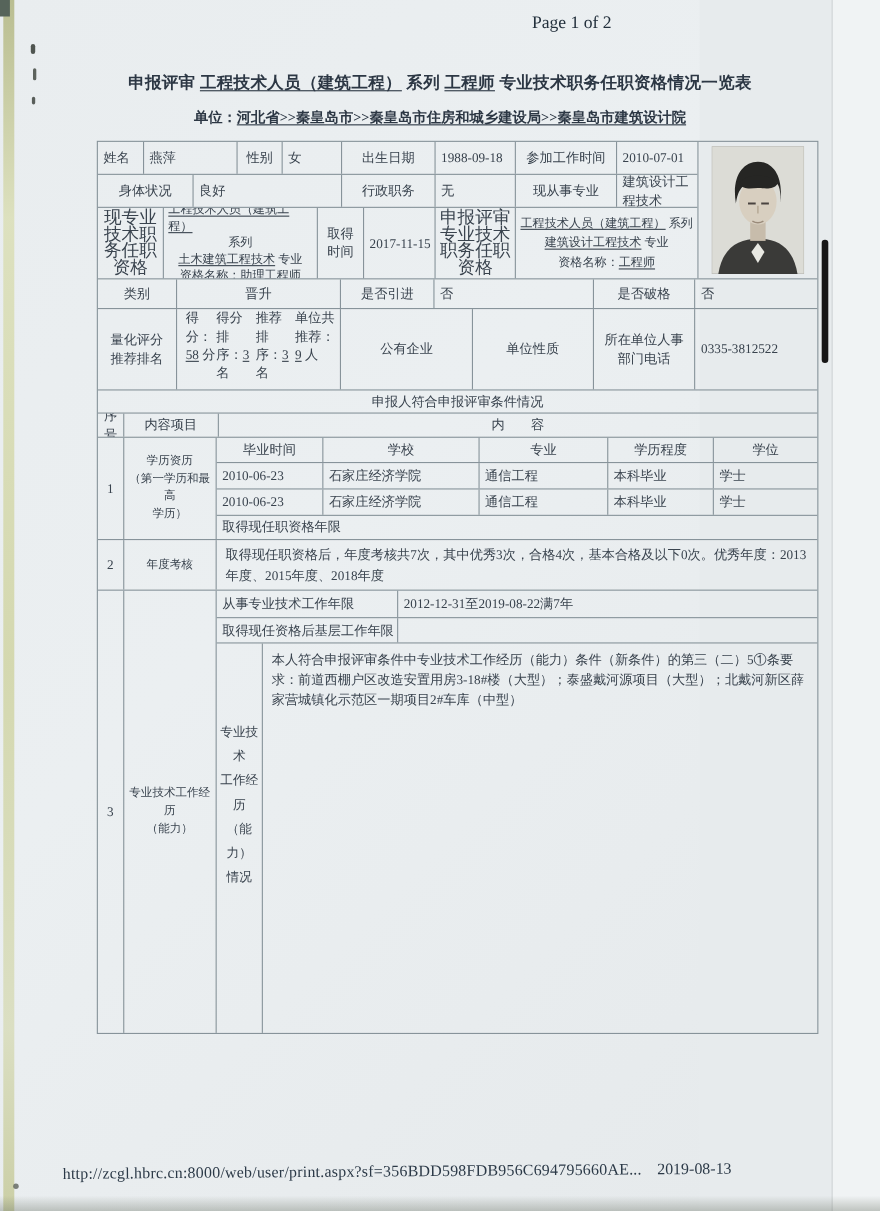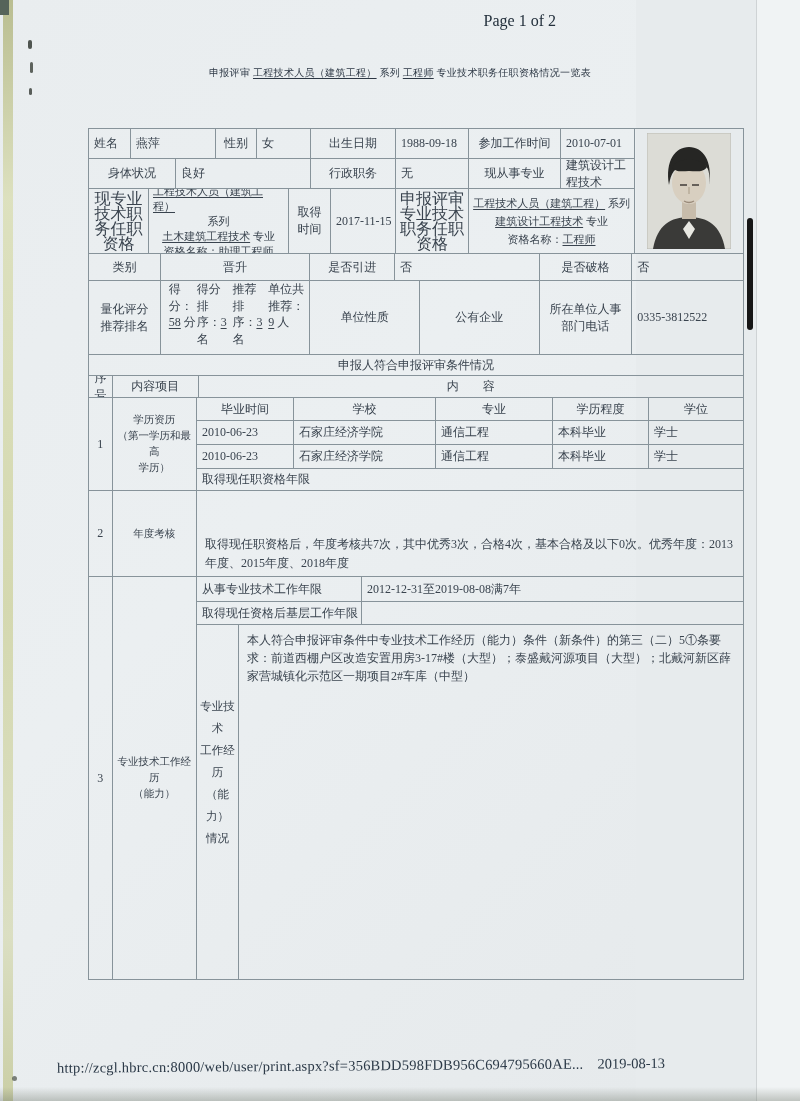--- a/index.html
+++ b/index.html
@@ -18,21 +18,21 @@
   .right-bar { position:absolute; left:747px; top:218px; width:6px; height:112px; background:#161616; border-radius:3px; }
   .page-edge-right { position:absolute; left:756px; top:0; width:44px; height:1101px;
     background:rgba(250,252,252,.5); border-left:1px solid rgba(90,100,105,.22); }
   .bottom-shadow { position:absolute; left:0; bottom:0; width:800px; height:14px;
     background:linear-gradient(180deg,rgba(110,118,105,0) 0%,rgba(110,118,105,.38) 100%); }
   .speck4 { position:absolute; left:12px; top:1076px; width:5px; height:5px; background:#4a5048; border-radius:50%; opacity:.7; }
 
   .page-indicator { position:absolute; top:12px; right:80px; font-size:16px; color:#23303c; }
 
   .title { position:absolute; top:66px; left:0; width:800px; text-align:center;
-           font-size:10px; font-weight:normal; color:#2c3744; letter-spacing:.3px; }
+           font-size:15px; font-weight:bold; color:#2c3744; letter-spacing:.3px; }
   .subtitle { position:absolute; top:98px; left:0; width:800px; text-align:center;
            font-size:13px; font-weight:bold; color:#2c3744; }
   .u { text-decoration:underline; text-underline-offset:2px; }
 
   
   .doc-table { position:absolute; top:128px; left:88px; width:656px; border:1px solid #87939a;
                font-size:12px; color:#39434e; }
   .row { display:flex; border-bottom:1px solid #87939a; align-items:stretch; }
   .row:last-child { border-bottom:none; }
   .cell { border-right:1px solid #87939a; display:flex; align-items:center; overflow:hidden; }
@@ -58,21 +58,21 @@
   .rD1 { height:22px; }
 
   .sec { display:flex; border-bottom:1px solid #87939a; }
   .sec:last-child { border-bottom:none; }
   .idx-cell { width:24px; border-right:1px solid #87939a; display:flex; align-items:center; justify-content:center; }
   .lab-cell { width:86px; border-right:1px solid #87939a; display:flex; align-items:center; justify-content:center;
               text-align:center; font-size:10.5px; line-height:16px; }
   .content-col { width:546px; display:flex; flex-direction:column; }
   .content-col .row:last-child { border-bottom:none; }
   .eduh { height:23px; } .edur { height:24px; } .qualr { height:21px; }
-  .sec2row { min-height:45px;margin-top:40px; }
+  .sec2row { min-height:45px; }
   .sec2text { padding:3px 8px; line-height:19px; align-items:center; }
   .yearsr { height:25px; } .baser { height:23px; }
   .bigr { height:354px; }
   .vert-cell { width:42px; border-right:1px solid #87939a; display:flex; align-items:flex-start; justify-content:center;
                text-align:center; font-size:11.5px; line-height:22px; padding-top:70px; }
   .big-text { width:504px; padding:6px 10px 0 8px; line-height:18px; align-items:flex-start; text-align:left; }
 
   .footer { position:absolute; top:1057px; left:57px; width:700px; display:flex; align-items:baseline;
             font-size:14.5px; color:#2b3947; transform:rotate(-0.45deg); }
   .footer .url { letter-spacing:.2px; }
@@ -110,20 +110,21 @@
   <div class="speck3"></div>
   <div class="right-bar"></div>
   <div class="page-edge-right"></div>
   <div class="speck4"></div>
   <div class="bottom-shadow"></div>
 
   <div class="page-indicator">Page 1 of 2</div>
 
   <div class="title"><span>申报评审 </span><span class="u">工程技术人员（建筑工程）</span><span> 系列 </span><span class="u">工程师</span><span> 专业技术职务任职资格情况一览表</span></div>
 
+  <div class="subtitle"><span>单位：</span><span class="u">河北省&gt;&gt;秦皇岛市&gt;&gt;秦皇岛市住房和城乡建设局&gt;&gt;秦皇岛市建筑设计院</span></div>
 
   <div class="doc-table">
 
     <div class="top-group">
       <div class="left-part">
         <div class="row rA1">
           <div class="cell l wA1-1">姓名</div>
           <div class="cell l wA1-2">燕萍</div>
           <div class="cell c wA1-3">性别</div>
           <div class="cell l wA1-4">女</div>
@@ -188,22 +189,22 @@
 
     <div class="row rB2">
       <div class="cell c pre wB-1">量化评分
 推荐排名</div>
       <div class="cell scores wB-2">
         <div><span>得分：</span><span class="u">58</span><span> 分</span></div>
         <div><span>得分排序：</span><span class="u">3</span><span> 名</span></div>
         <div><span>推荐排序：</span><span class="u">3</span><span> 名</span></div>
         <div><span>单位共推荐：</span><span class="u">9</span><span> 人</span></div>
       </div>
+      <div class="cell c wB2-4">公有企业</div>
       <div class="cell c wB2-3">单位性质</div>
-      <div class="cell c wB2-4">公有企业</div>
       <div class="cell c pre wB-5">所在单位人事
 部门电话</div>
       <div class="cell l wB-6">0335-3812522</div>
     </div>
 
     <div class="row rC">
       <div class="cell c" style="width:656px">申报人符合申报评审条件情况</div>
     </div>
 
     <div class="row rD1">
@@ -255,35 +256,35 @@
       </div>
     </div>
 
     <div class="sec">
       <div class="idx-cell">3</div>
       <div class="lab-cell pre">专业技术工作经历
 （能力）</div>
       <div class="content-col">
         <div class="row yearsr">
           <div class="cell l wY-1">从事专业技术工作年限</div>
-          <div class="cell l wY-2">2012-12-31至2019-08-08满7年</div>
+          <div class="cell l wY-2">2012-12-31至2019-08-22满7年</div>
         </div>
         <div class="row baser">
           <div class="cell l wY-1">取得现任资格后基层工作年限</div>
           <div class="cell l wY-2"></div>
         </div>
         <div class="row bigr">
           <div class="vert-cell pre">专业技
 术
 工作经
 历
 （能
 力）
 情况</div>
-          <div class="cell big-text">本人符合申报评审条件中专业技术工作经历（能力）条件（新条件）的第三（二）5①条要求：前道西棚户区改造安置用房3-17#楼（大型）；泰盛戴河源项目（大型）；北戴河新区薛家营城镇化示范区一期项目2#车库（中型）</div>
+          <div class="cell big-text">本人符合申报评审条件中专业技术工作经历（能力）条件（新条件）的第三（二）5①条要求：前道西棚户区改造安置用房3-18#楼（大型）；泰盛戴河源项目（大型）；北戴河新区薛家营城镇化示范区一期项目2#车库（中型）</div>
         </div>
       </div>
     </div>
 
   </div>
 
   <div class="footer">
     <span class="url">http://zcgl.hbrc.cn:8000/web/user/print.aspx?sf=356BDD598FDB956C694795660AE...</span>
     <span class="date">2019-08-13</span>
   </div>

